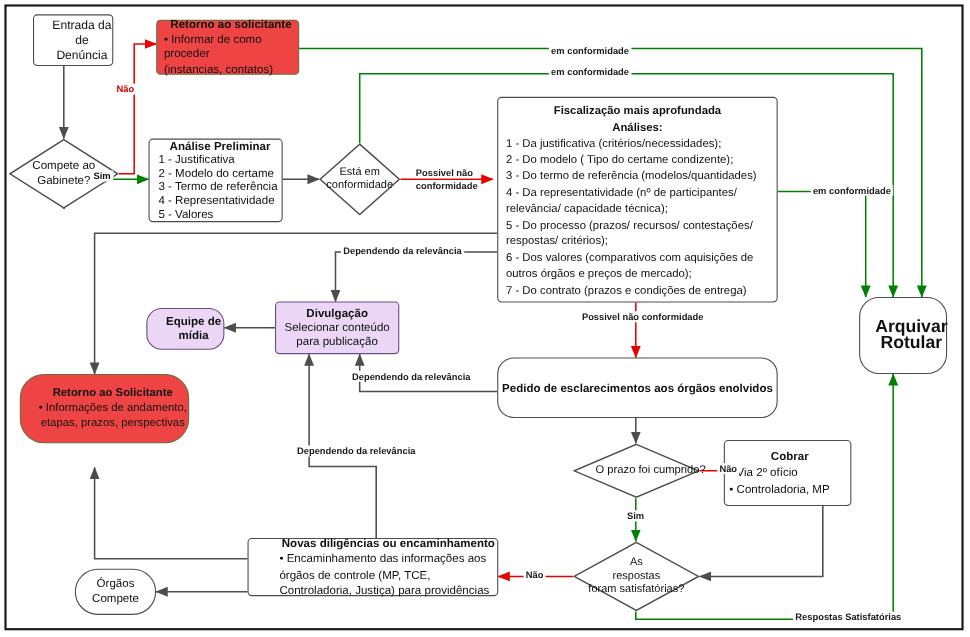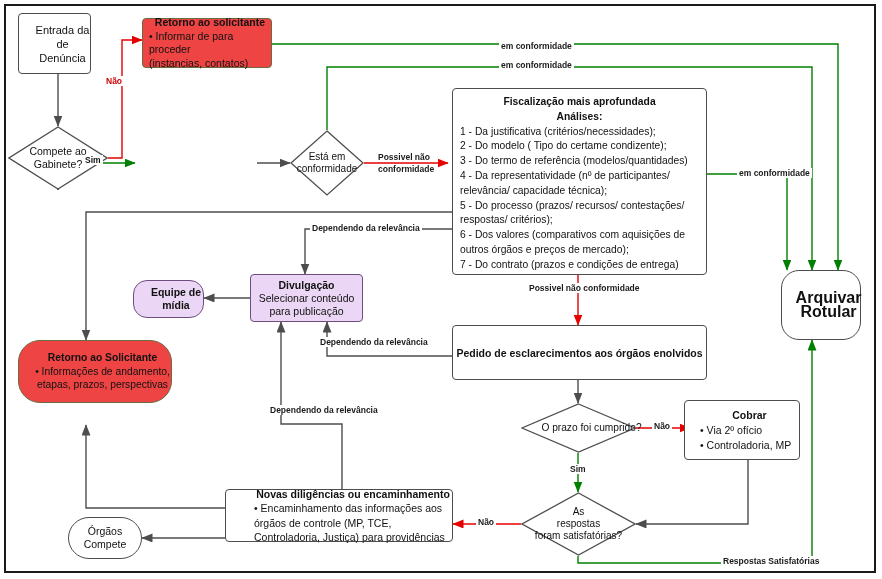--- a/index.html
+++ b/index.html
@@ -97,41 +97,49 @@
       <path d="M521,524 L453,524" stroke="#e60000" marker-end="url(#ar)"></path>
 
       <path d="M578,556 L578,563 L812,563 L812,340" stroke="#008000" marker-end="url(#an)"></path>
 
       <path d="M225,538 L142,538" stroke="#4d4d4d" marker-end="url(#ag)"></path>
 
       <path d="M225,508 L86,508 L86,425" stroke="#4d4d4d" marker-end="url(#ag)"></path>
     </g>
   </svg>
 
-  <div class="node rect" style="left:18px;top:13px;width:73px;height:61px;font-size:11px;line-height:14px;padding-left:16px;">
+  <div class="node rect" style="left:30px;top:13px;width:73px;height:47px;font-size:11px;line-height:14px;padding-left:16px;">
     <div>Entrada da</div>
     <div>de Denúncia</div>
   </div>
 
   <div class="diamond" style="left:8px;top:126px;width:100px;height:64px;">
     <svg width="100" height="64" viewBox="0 0 100 64">
       <polygon points="50,1 99,32 50,63 1,32" fill="#ffffff" stroke="#4d4d4d" stroke-width="1.3"></polygon>
     </svg>
     <div class="dlabel" style="font-size:10.5px;line-height:13px;">
       <div>Compete ao</div>
       <div>Gabinete?</div>
     </div>
   </div>
 
   <div class="node rect yellow left" style="left:142px;top:18px;width:130px;height:50px;font-size:10.5px;line-height:13.5px;padding-left:6px;justify-content:center;">
     <div class="title" style="align-self:center;">Retorno ao solicitante</div>
-    <div>• Informar de para proceder</div>
+    <div>• Informar de como proceder</div>
     <div>(instancias, contatos)</div>
   </div>
 
+  <div class="node rect left" style="left:135px;top:126px;width:122px;height:76px;font-size:10.5px;line-height:12.4px;padding-left:8px;">
+    <div class="title" style="align-self:center;">Análise Preliminar</div>
+    <div>1 - Justificativa</div>
+    <div>2 - Modelo do certame</div>
+    <div>3 - Termo de referência</div>
+    <div>4 - Representatividade</div>
+    <div>5 - Valores</div>
+  </div>
 
   <div class="diamond" style="left:290px;top:130px;width:74px;height:66px;">
     <svg width="74" height="66" viewBox="0 0 74 66">
       <polygon points="37,1 73,33 37,65 1,33" fill="#ffffff" stroke="#4d4d4d" stroke-width="1.3"></polygon>
     </svg>
     <div class="dlabel" style="font-size:10px;line-height:12px;">
       <div>Está em</div>
       <div>conformidade</div>
     </div>
   </div>
@@ -166,34 +174,34 @@
     <div>Selecionar conteúdo</div>
     <div>para publicação</div>
   </div>
 
   <div class="node rounded yellow" style="left:18px;top:340px;width:154px;height:63px;font-size:10.3px;line-height:13.5px;border-radius:22px;">
     <div class="title">Retorno ao Solicitante</div>
     <div>• Informações de andamento,</div>
     <div>etapas, prazos, perspectivas</div>
   </div>
 
-  <div class="node rect" style="left:452px;top:325px;width:255px;height:55px;font-size:10.5px;line-height:14px;">
+  <div class="node rect" style="left:452px;top:325px;width:255px;height:55px;font-size:10.5px;line-height:14px;border-radius:15px;">
     <div class="title">Pedido de esclarecimentos aos órgãos enolvidos</div>
   </div>
 
   <div class="diamond" style="left:521px;top:403px;width:115px;height:50px;">
     <svg width="115" height="50" viewBox="0 0 115 50">
       <polygon points="57.5,1 114,25 57.5,49 1,25" fill="#ffffff" stroke="#4d4d4d" stroke-width="1.3"></polygon>
     </svg>
     <div class="dlabel" style="font-size:10.2px;line-height:12px;margin-left:13px;">
       <div>O prazo foi cumprido?</div>
     </div>
   </div>
 
-  <div class="node rect left" style="left:684px;top:400px;width:116px;height:60px;font-size:10.5px;line-height:15px;padding-left:15px;">
+  <div class="node rect left" style="left:658px;top:400px;width:116px;height:60px;font-size:10.5px;line-height:15px;padding-left:4px;">
     <div class="title" style="align-self:center;">Cobrar</div>
     <div>• Via 2º ofício</div>
     <div>• Controladoria, MP</div>
   </div>
 
   <div class="diamond" style="left:521px;top:492px;width:115px;height:64px;">
     <svg width="115" height="64" viewBox="0 0 115 64">
       <polygon points="57.5,1 114,32 57.5,63 1,32" fill="#ffffff" stroke="#4d4d4d" stroke-width="1.3"></polygon>
     </svg>
     <div class="dlabel" style="font-size:10px;line-height:12px;">

